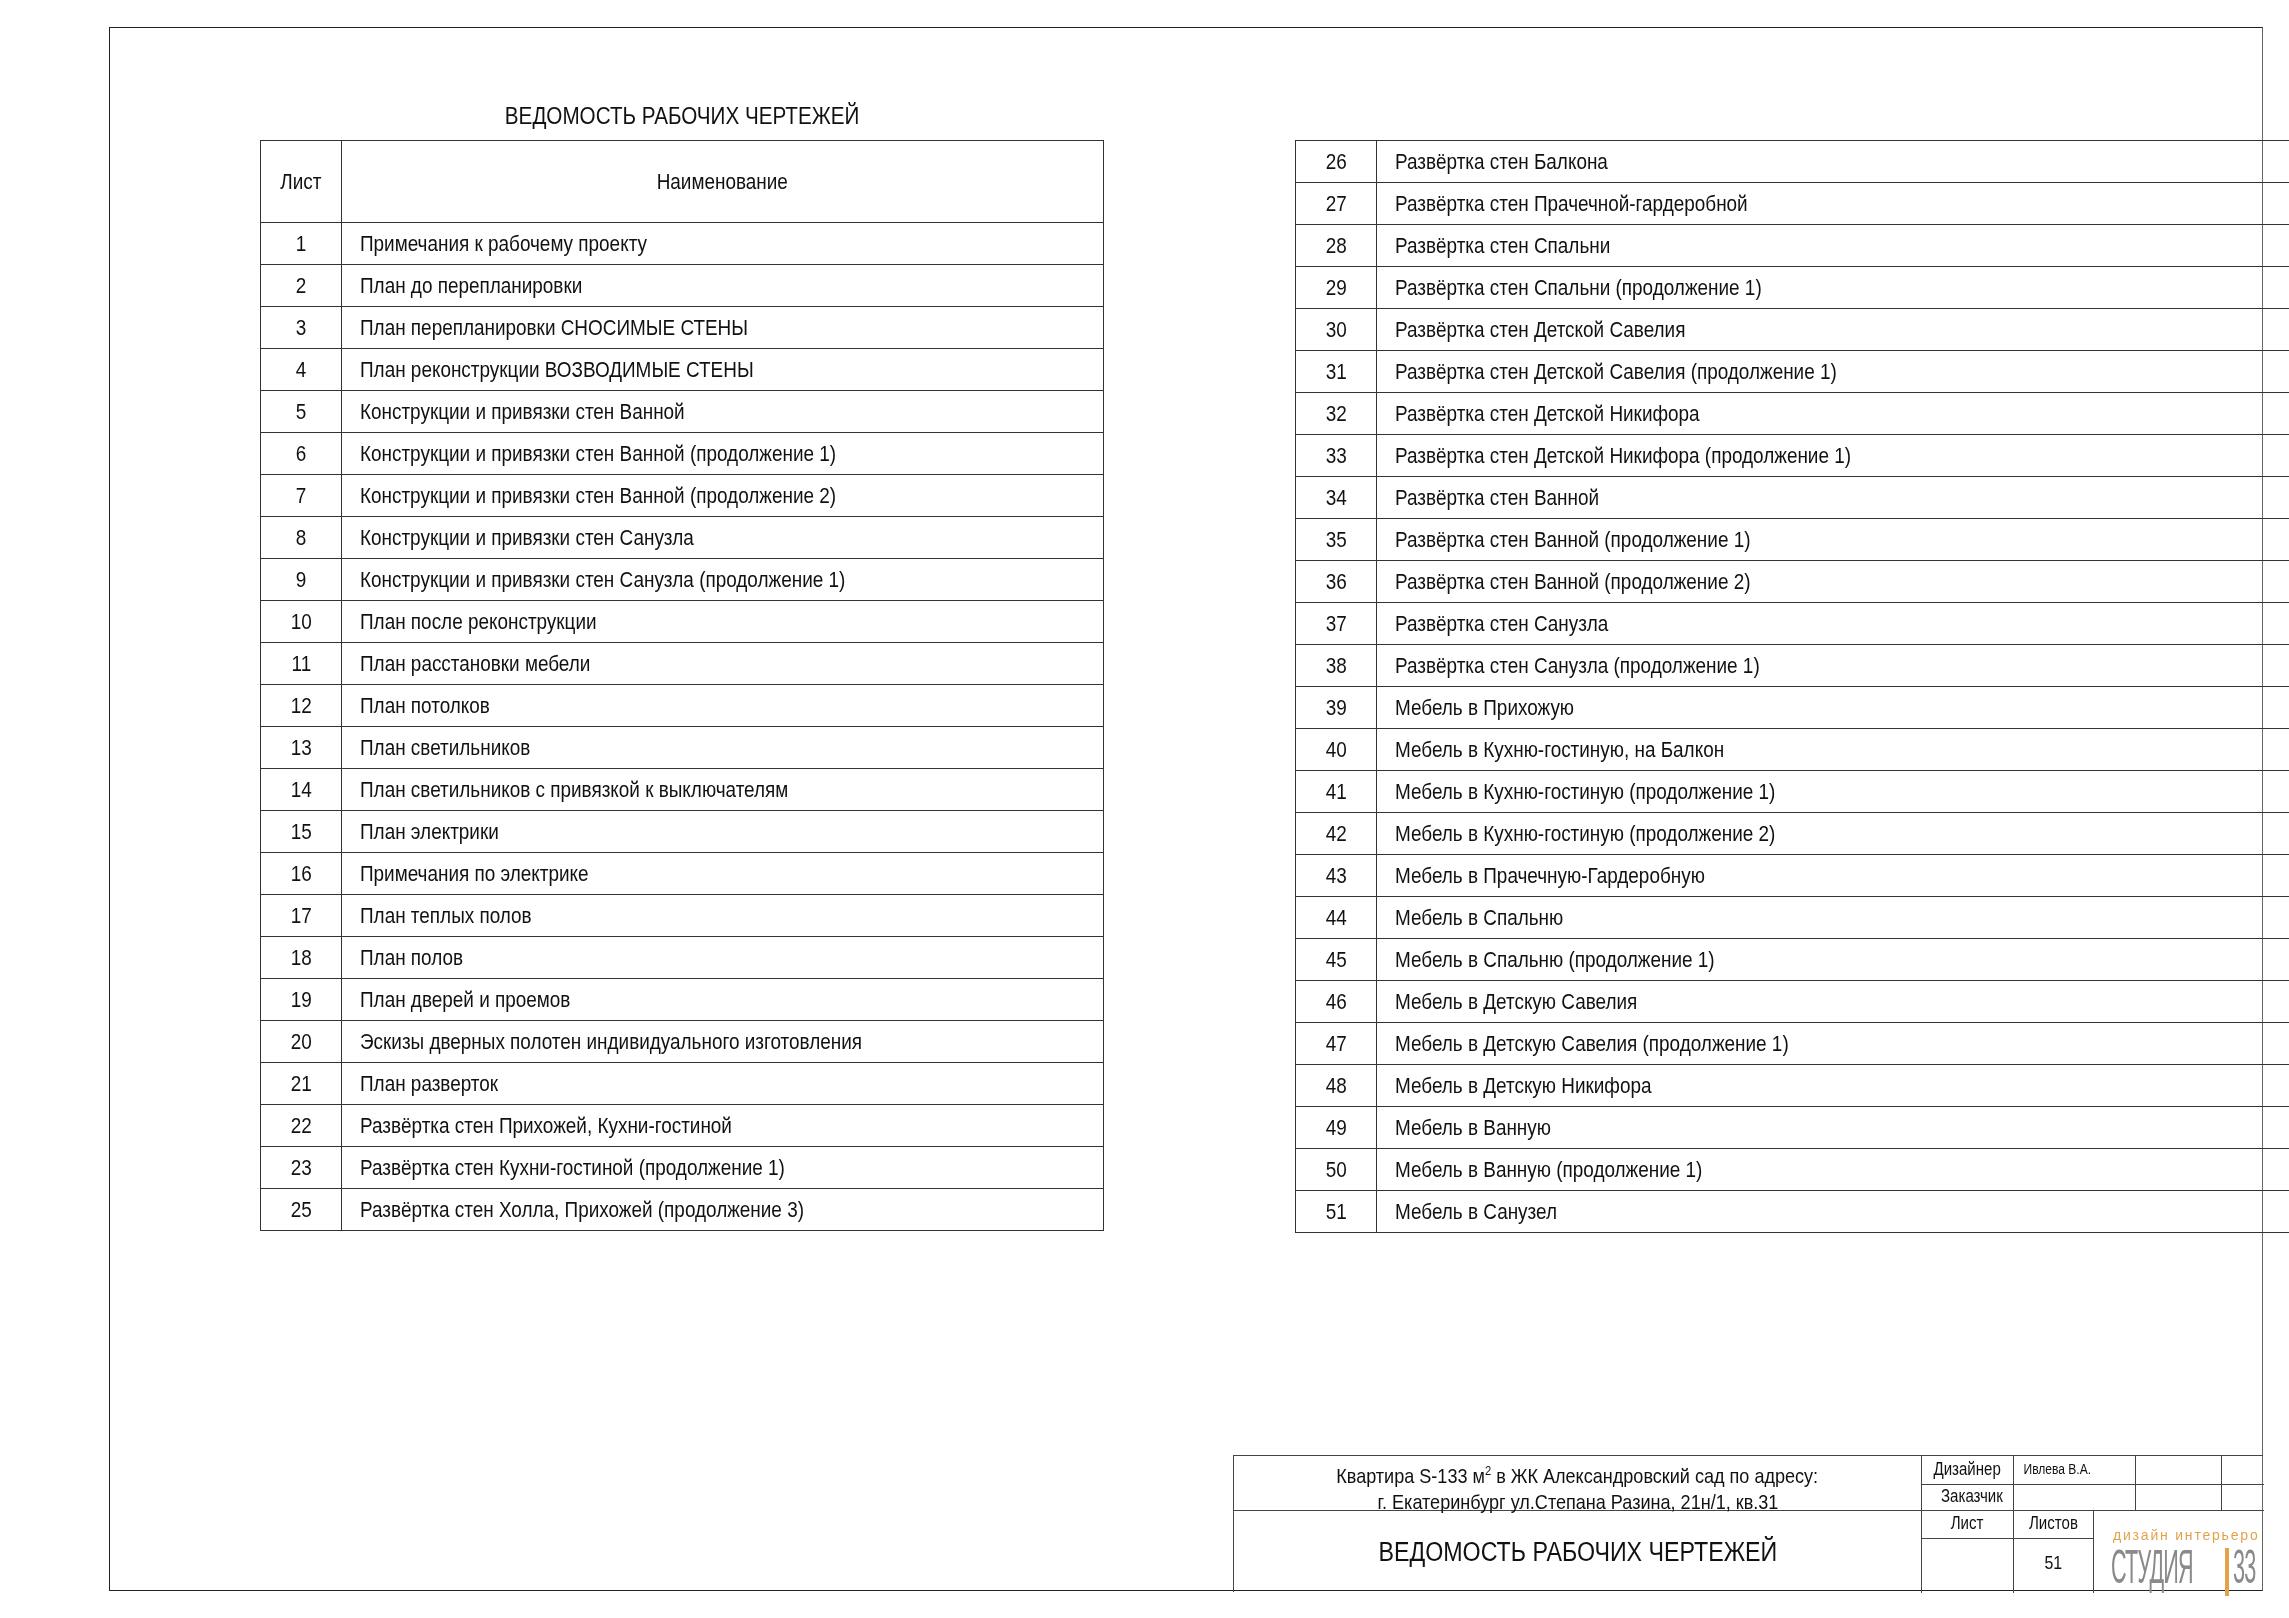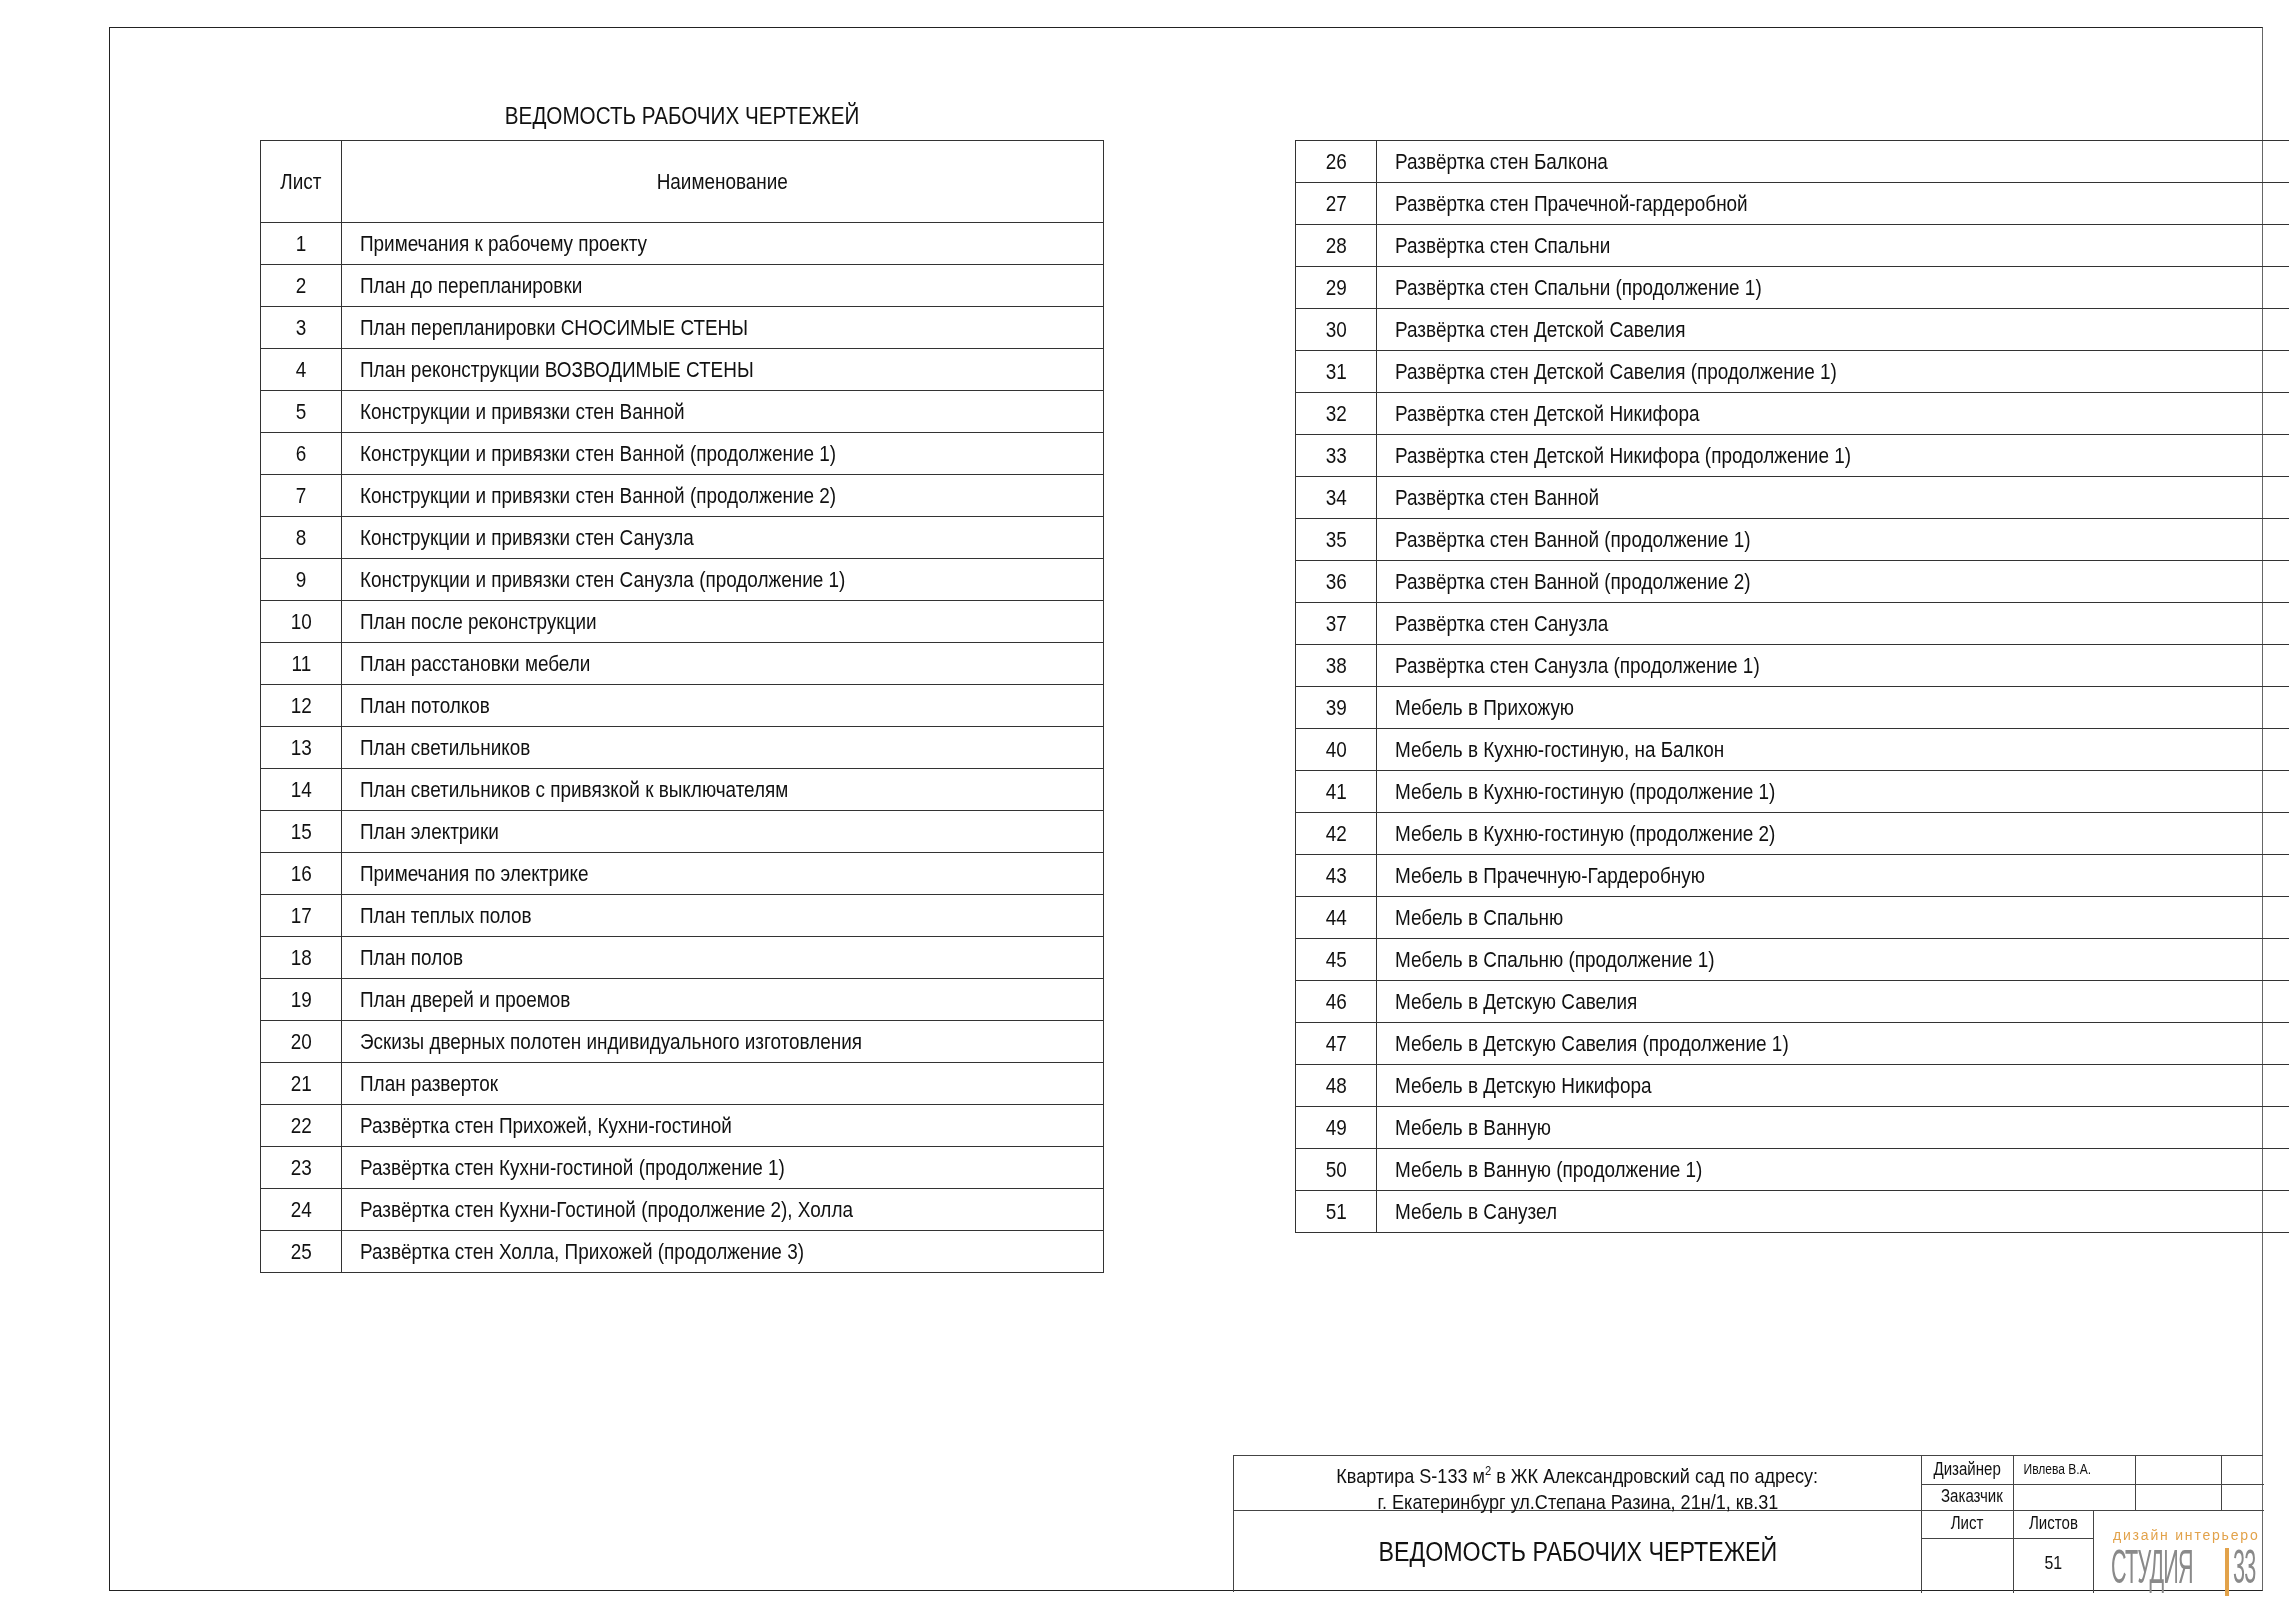--- a/index.html
+++ b/index.html
@@ -143,24 +143,20 @@
       </tr>
       <tr>
         <td class="num"><span>22</span></td>
         <td class="name"><span>Развёртка стен Прихожей, Кухни-гостиной</span></td>
       </tr>
       <tr>
         <td class="num"><span>23</span></td>
         <td class="name"><span>Развёртка стен Кухни-гостиной (продолжение 1)</span></td>
       </tr>
       <tr>
-        <td class="num"><span>24</span></td>
-        <td class="name"><span>Развёртка стен Кухни-Гостиной (продолжение 2), Холла</span></td>
-      </tr>
-      <tr>
         <td class="num"><span>25</span></td>
         <td class="name"><span>Развёртка стен Холла, Прихожей (продолжение 3)</span></td>
       </tr>
     </tbody>
 </table>
 
 <table class="sheet" id="right-table">
   <colgroup>
       <col class="c1">
       <col>

